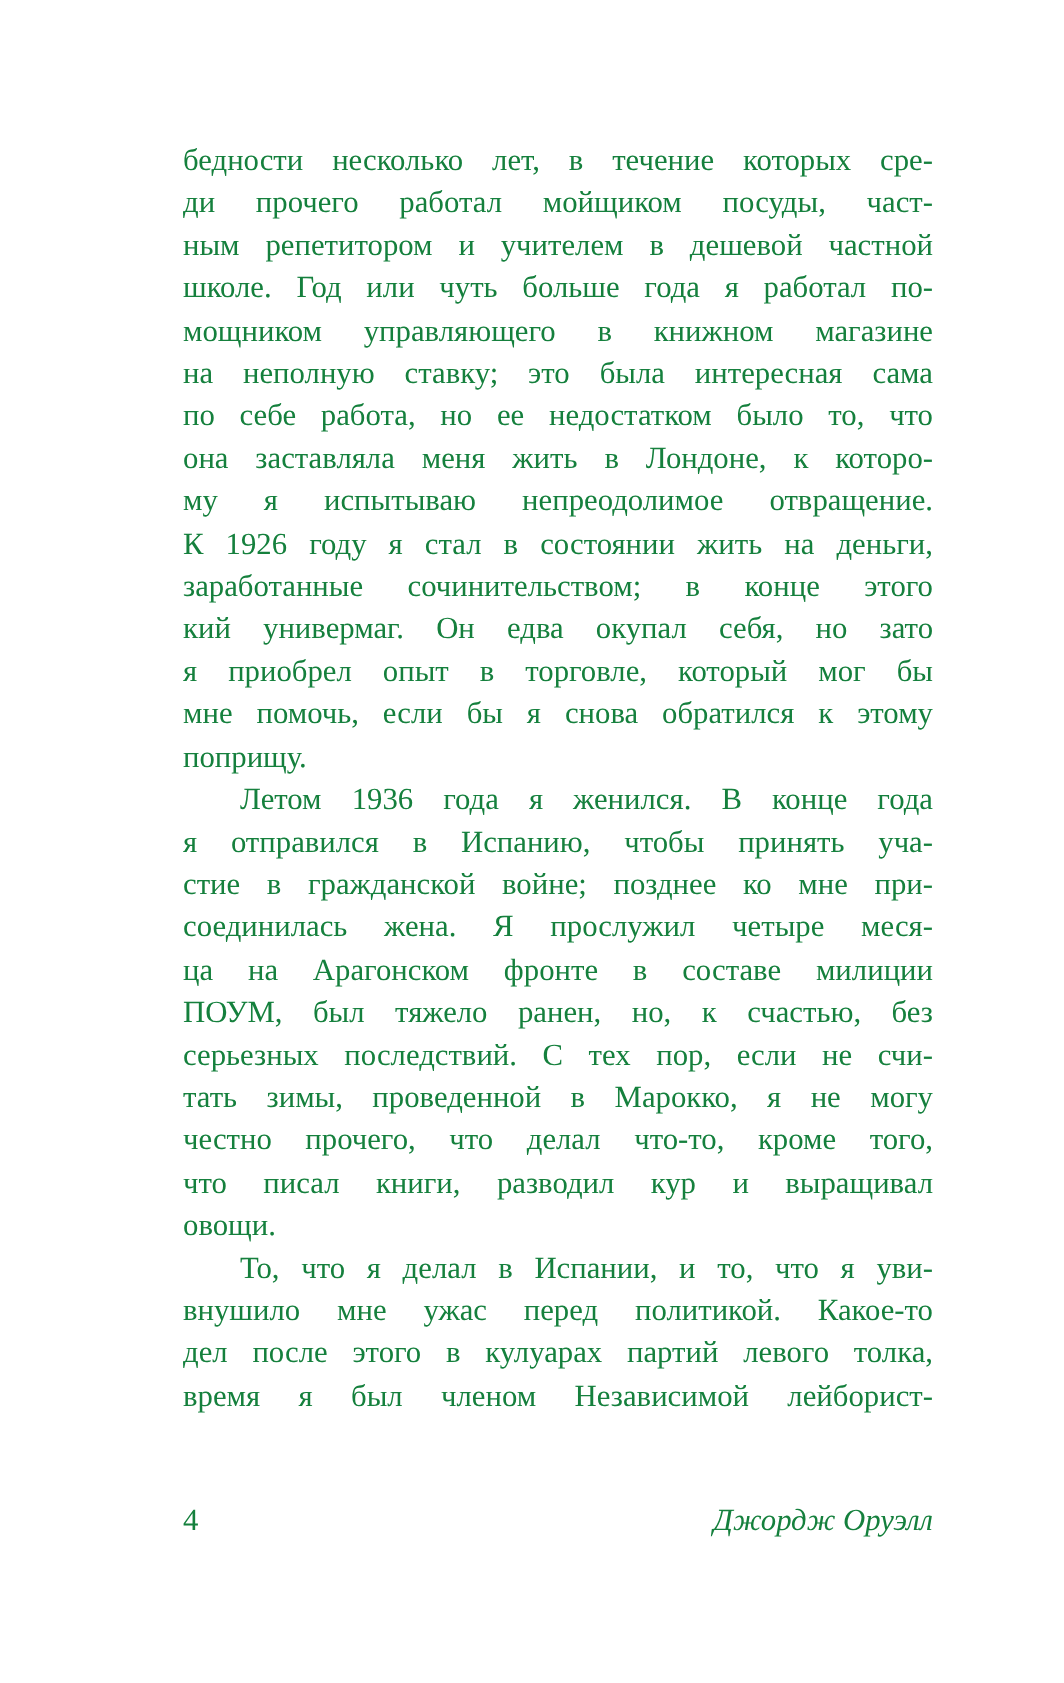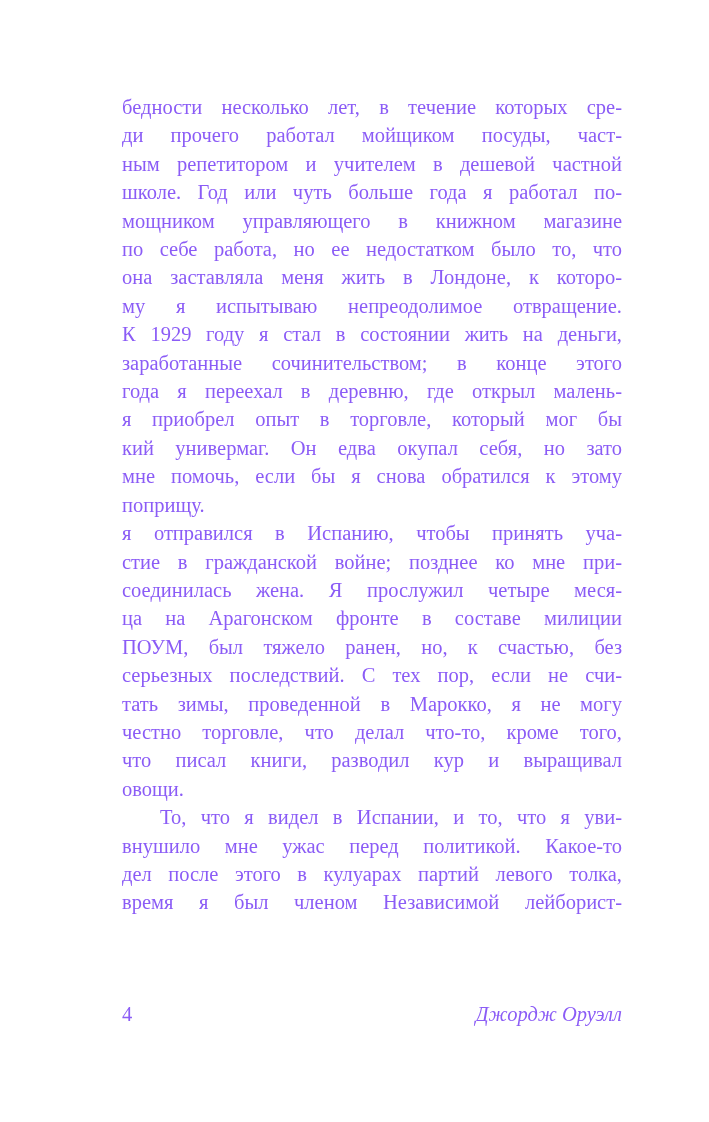--- a/index.html
+++ b/index.html
@@ -6,21 +6,21 @@
     margin: 0;
     padding: 0;
     background: #e8e8e8;
   }
   .page {
     position: relative;
     width: 709px;
     height: 1122px;
     margin: 0 auto;
     background: #ffffff;
-    color: #8b5cf6;
+    color: #15803d;
     font-family: "Liberation Serif", "DejaVu Serif", serif;
     overflow: hidden;
   }
   .text-block {
     position: absolute;
     left: 122px;
     top: 93px;
     width: 500px;
     font-size: 20.5px;
     line-height: 28.4px;
@@ -65,45 +65,46 @@
 <body>
 
 <div class="page">
   <div class="text-block">
       <div class="paragraph">
         <div class="line">бедности несколько лет, в течение которых сре-</div>
         <div class="line">ди прочего работал мойщиком посуды, част-</div>
         <div class="line">ным репетитором и учителем в дешевой частной</div>
         <div class="line">школе. Год или чуть больше года я работал по-</div>
         <div class="line">мощником управляющего в книжном магазине</div>
+        <div class="line">на неполную ставку; это была интересная сама</div>
         <div class="line">по себе работа, но ее недостатком было то, что</div>
         <div class="line">она заставляла меня жить в Лондоне, к которо-</div>
         <div class="line">му я испытываю непреодолимое отвращение.</div>
-        <div class="line">К 1929 году я стал в состоянии жить на деньги,</div>
+        <div class="line">К 1926 году я стал в состоянии жить на деньги,</div>
         <div class="line">заработанные сочинительством; в конце этого</div>
-        <div class="line">года я переехал в деревню, где открыл малень-</div>
+        <div class="line">кий универмаг. Он едва окупал себя, но зато</div>
         <div class="line">я приобрел опыт в торговле, который мог бы</div>
-        <div class="line">кий универмаг. Он едва окупал себя, но зато</div>
         <div class="line">мне помочь, если бы я снова обратился к этому</div>
         <div class="line no-justify">поприщу.</div>
       </div>
       <div class="paragraph">
+        <div class="line indent">Летом 1936 года я женился. В конце года</div>
         <div class="line">я отправился в Испанию, чтобы принять уча-</div>
         <div class="line">стие в гражданской войне; позднее ко мне при-</div>
         <div class="line">соединилась жена. Я прослужил четыре меся-</div>
         <div class="line">ца на Арагонском фронте в составе милиции</div>
         <div class="line">ПОУМ, был тяжело ранен, но, к счастью, без</div>
         <div class="line">серьезных последствий. С тех пор, если не счи-</div>
         <div class="line">тать зимы, проведенной в Марокко, я не могу</div>
-        <div class="line">честно торговле, что делал что-то, кроме того,</div>
+        <div class="line">честно прочего, что делал что-то, кроме того,</div>
         <div class="line">что писал книги, разводил кур и выращивал</div>
         <div class="line no-justify">овощи.</div>
       </div>
       <div class="paragraph">
-        <div class="line indent">То, что я видел в Испании, и то, что я уви-</div>
+        <div class="line indent">То, что я делал в Испании, и то, что я уви-</div>
         <div class="line">внушило мне ужас перед политикой. Какое-то</div>
         <div class="line">дел после этого в кулуарах партий левого толка,</div>
         <div class="line">время я был членом Независимой лейборист-</div>
       </div>
     </div>
   <div class="footer">
     <span class="page-number">4</span>
     <span class="author">Джордж Оруэлл</span>
   </div>
 </div>

